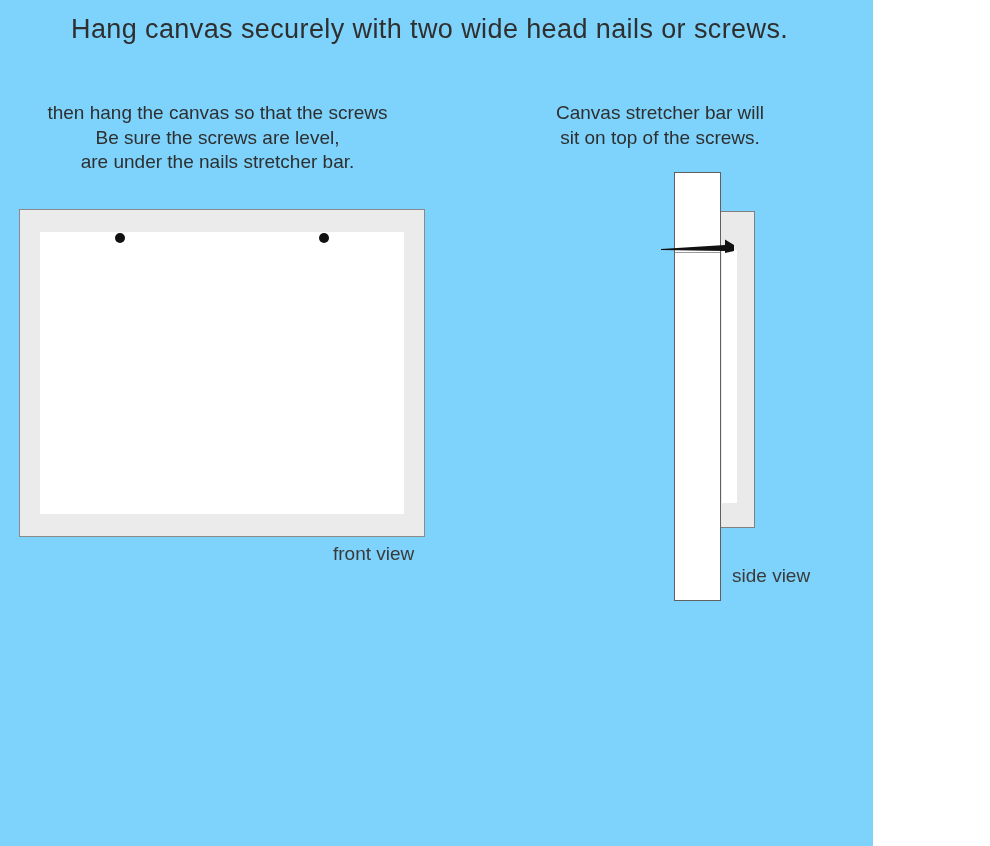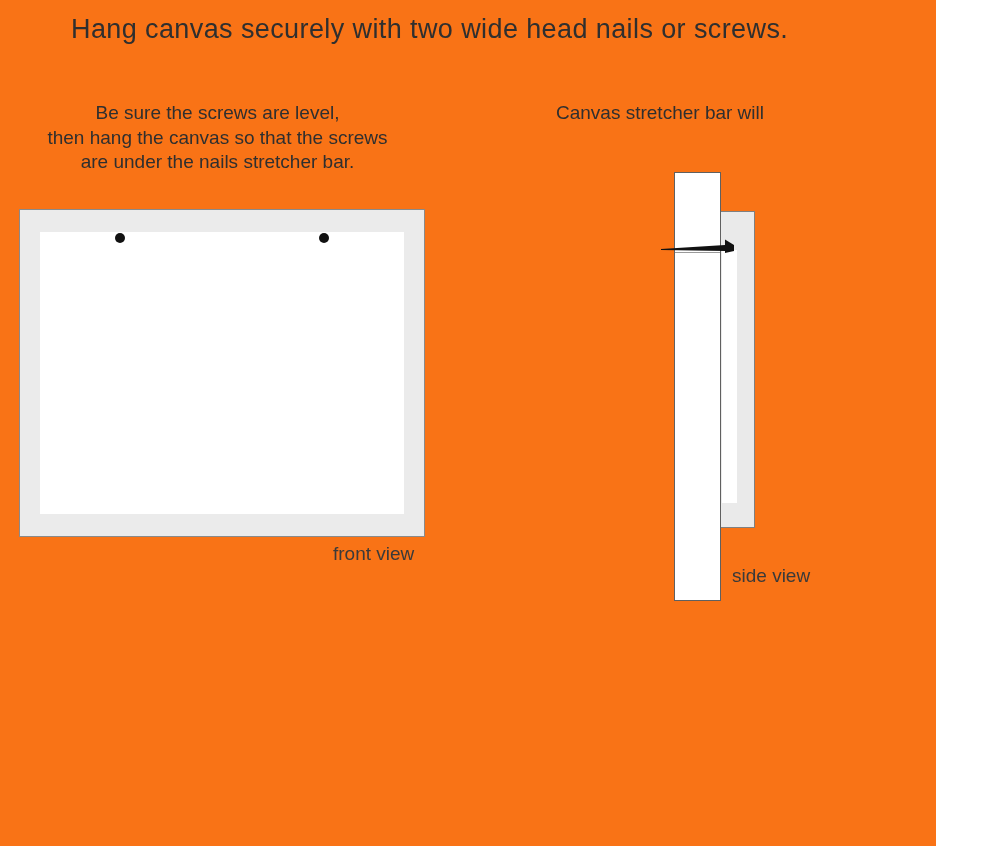--- a/index.html
+++ b/index.html
@@ -1,23 +1,24 @@
 <!DOCTYPE html>
 <html><head>
 <meta charset="utf-8">
 <style>
   html, body { margin: 0; padding: 0; background: #ffffff; }
   .stage {
     position: relative;
-    width: 936px;
+    width: 834px;
     height: 846px;
-    background: #f97316;
+    background: #7dd3fc;
     font-family: "Liberation Sans", sans-serif;
     color: #383838;
     overflow: hidden;
+    padding-left: 39px;
   }
   .title {
     position: absolute;
     left: 71px;
     top: 14px;
     font-size: 27px;
     font-weight: 300;
     letter-spacing: 0.4px;
     color: #2f2f2f;
     white-space: nowrap;
@@ -115,27 +116,28 @@
   }
 </style>
 </head>
 <body>
 
 <div class="stage">
 
   <div class="title">Hang canvas securely with two wide head nails or screws.</div>
 
   <div class="instr instr-front">
+    <div>then hang the canvas so that the screws</div>
     <div>Be sure the screws are level,</div>
-    <div>then hang the canvas so that the screws</div>
     <div>are under the nails stretcher bar.</div>
   </div>
 
   <div class="instr instr-side">
     <div>Canvas stretcher bar will</div>
+    <div>sit on top of the screws.</div>
   </div>
 
   <div class="front-frame">
     <div class="front-inner"></div>
     <div class="screw-dot dot-left"></div>
     <div class="screw-dot dot-right"></div>
   </div>
   <div class="view-label front-label">front view</div>
 
   <div class="side-canvas">

